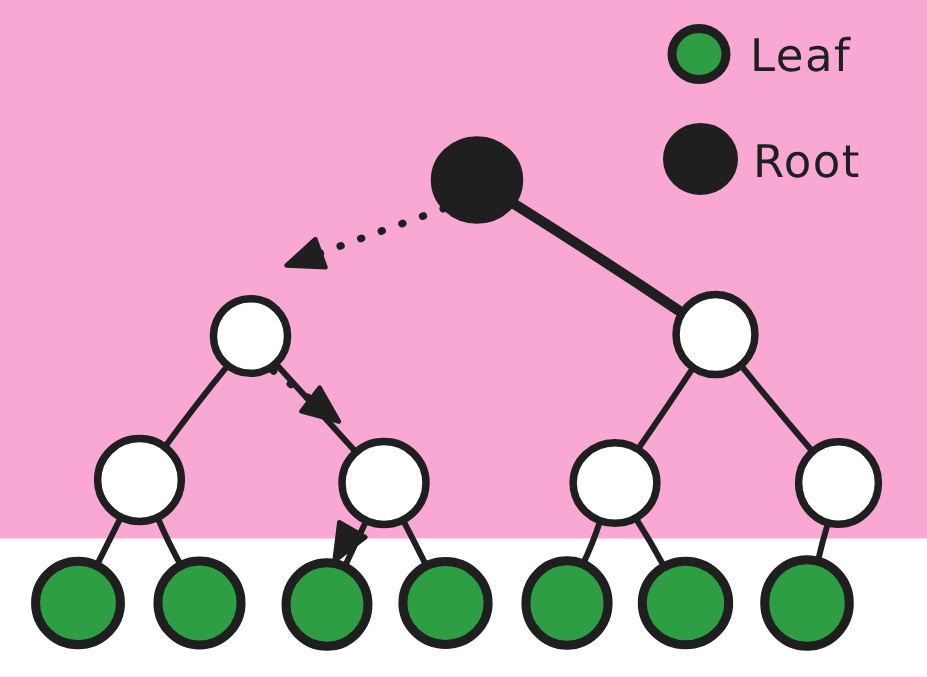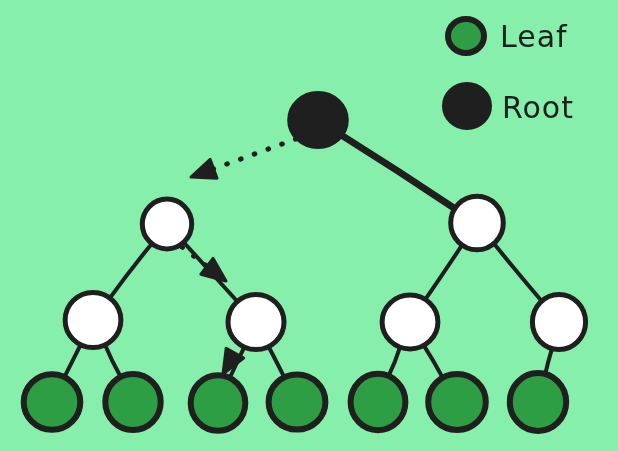--- a/index.html
+++ b/index.html
@@ -9,22 +9,22 @@
   }
   body {
     width: 618px;
     height: 451px;
     font-family: "DejaVu Sans", sans-serif;
     overflow: hidden;
   }
   #stage {
     position: relative;
     width: 618px;
-    height: 451px;
-    background: #86efac;
+    height: 359px;
+    background: #f9a8d4;
   }
   #tree-svg {
     position: absolute;
     left: 0;
     top: 0;
     width: 618px;
     height: 451px;
     display: block;
   }
   .legend-label {

